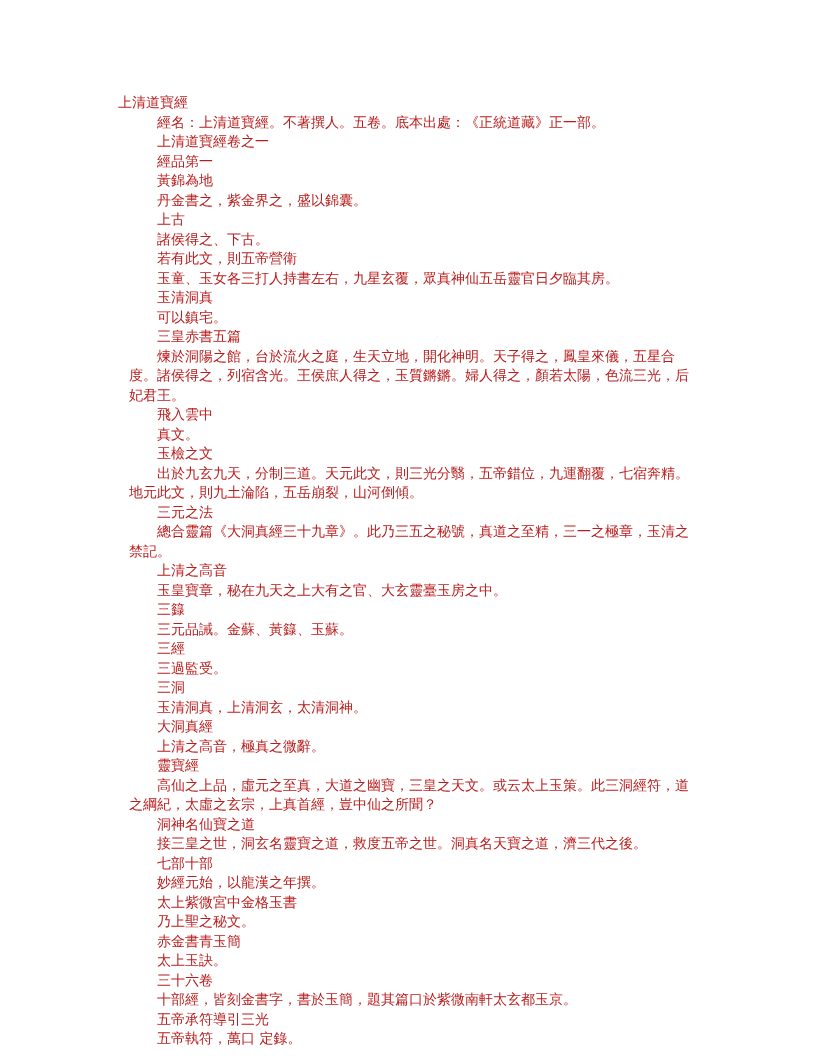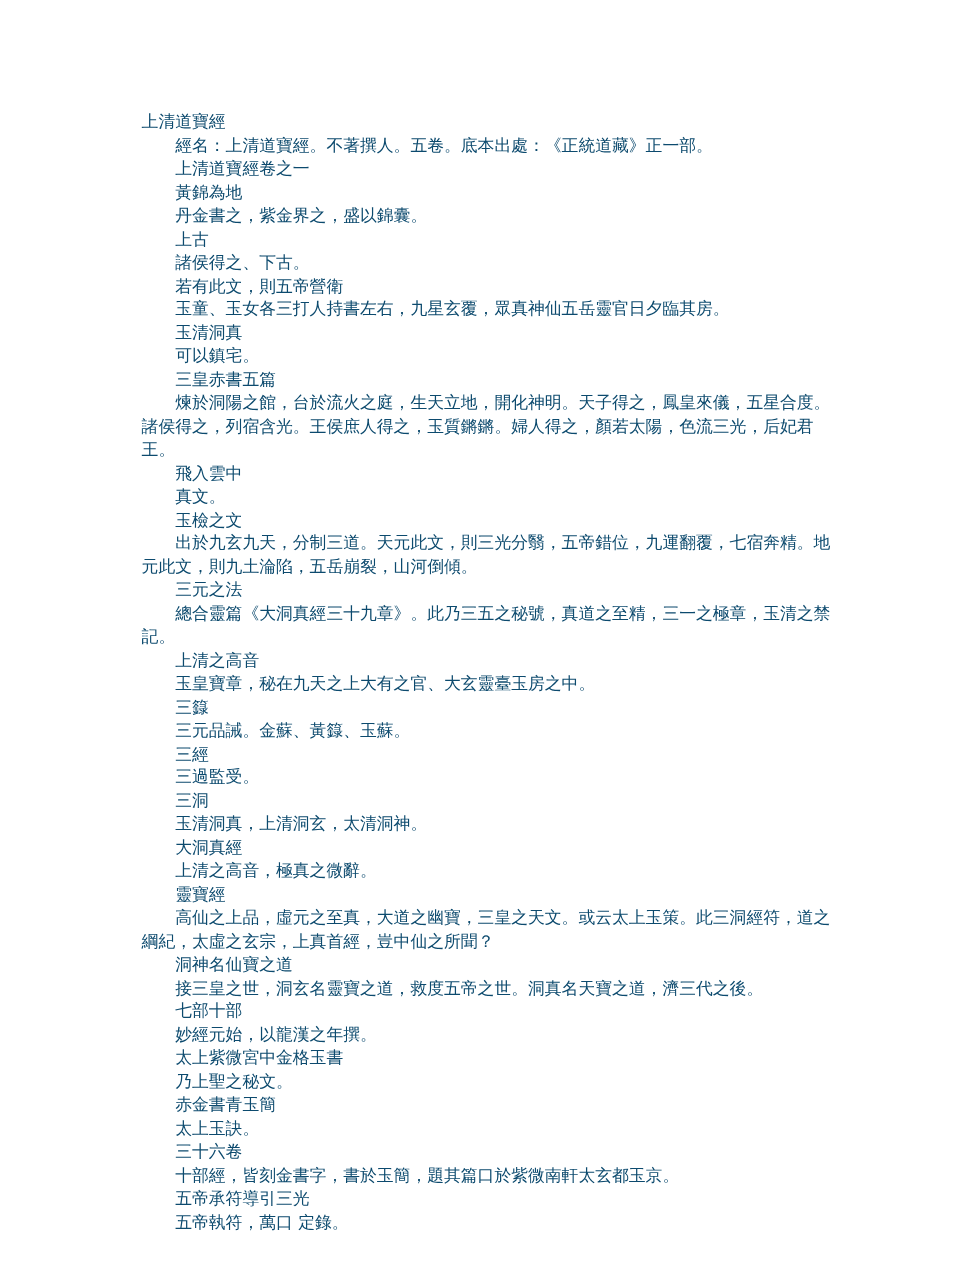--- a/index.html
+++ b/index.html
@@ -14,42 +14,44 @@
       overflow: hidden;
     }
     .page {
       position: absolute;
       left: 118px;
       top: 93px;
       width: 584px;
       font-family: "DejaVu Serif", "Liberation Serif", serif;
       font-size: 14px;
       line-height: 19.5px;
-      color: #0c4a6e;
+      color: #b91c1c;
     }
     .line {
       margin: 0;
       padding: 0;
       white-space: normal;
       word-break: break-all;
     }
     .indent {
       text-indent: 28px;
+      margin-left: 11px;
     }
     .title {
       text-indent: 0;
     }
   </style>
 </head>
 <body>
 
 <div class="page">
   <p class="line title">上清道寶經</p>
   <p class="line indent">經名：上清道寶經。不著撰人。五卷。底本出處：《正統道藏》正一部。</p>
   <p class="line indent">上清道寶經卷之一</p>
+  <p class="line indent">經品第一</p>
   <p class="line indent">黃錦為地</p>
   <p class="line indent">丹金書之，紫金界之，盛以錦囊。</p>
   <p class="line indent">上古</p>
   <p class="line indent">諸侯得之、下古。</p>
   <p class="line indent">若有此文，則五帝營衛</p>
   <p class="line indent">玉童、玉女各三打人持書左右，九星玄覆，眾真神仙五岳靈官日夕臨其房。</p>
   <p class="line indent">玉清洞真</p>
   <p class="line indent">可以鎮宅。</p>
   <p class="line indent">三皇赤書五篇</p>
   <p class="line indent">煉於洞陽之館，台於流火之庭，生天立地，開化神明。天子得之，鳳皇來儀，五星合度。諸侯得之，列宿含光。王侯庶人得之，玉質鏘鏘。婦人得之，顏若太陽，色流三光，后妃君王。</p>

